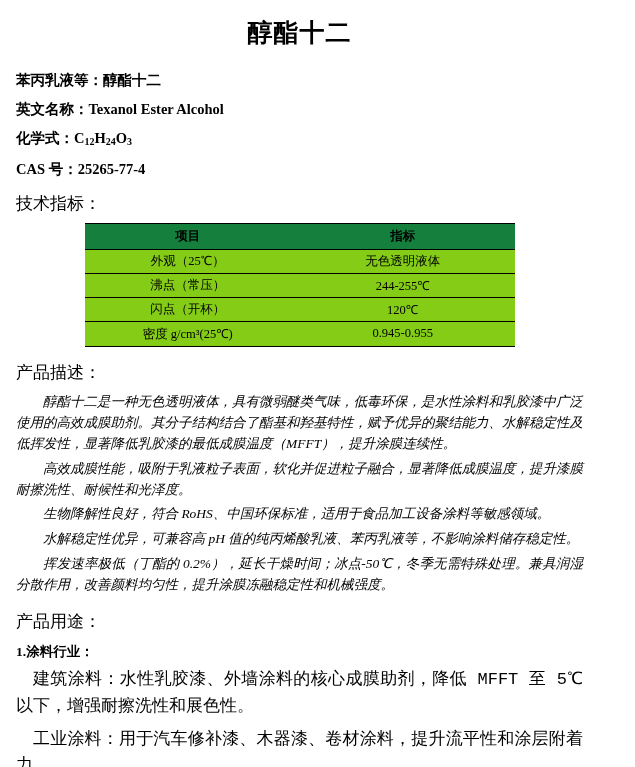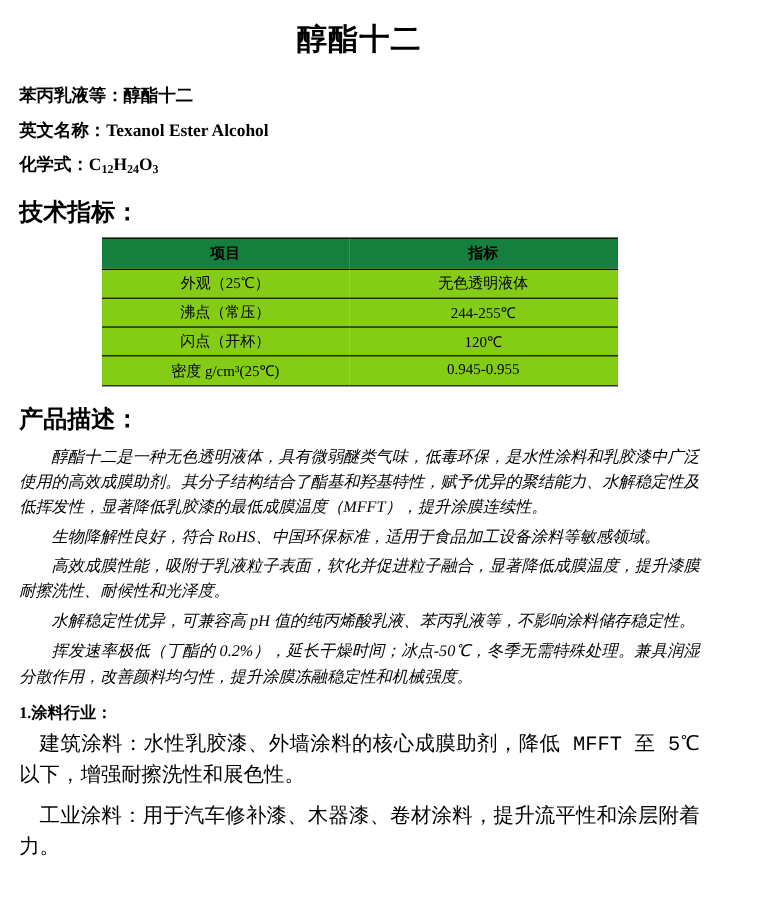--- a/index.html
+++ b/index.html
@@ -36,22 +36,22 @@
     font-weight: bold;
   }
   .meta-value {
     font-weight: bold;
   }
   .formula sub {
     font-size: 10px;
     vertical-align: -2px;
   }
   .section-head {
-    font-size: 20px;
-    font-weight: bold;
+    font-size: 17px;
+    font-weight: normal;
     margin: 14px 0 8px 0;
   }
   .spec-wrap {
     display: flex;
     justify-content: center;
     margin: 6px 0 14px 0;
   }
   table.spec {
     border-collapse: collapse;
     width: 430px;
@@ -115,20 +115,23 @@
   </div>
 
   <div class="meta-line">
     <span class="meta-label">英文名称：</span><span class="meta-value">Texanol Ester Alcohol</span>
   </div>
 
   <div class="meta-line">
     <span class="meta-label">化学式：</span><span class="meta-value formula">C<sub>12</sub>H<sub>24</sub>O<sub>3</sub></span>
   </div>
 
+  <div class="meta-line">
+    <span class="meta-label">CAS 号：</span><span class="meta-value">25265-77-4</span>
+  </div>
 
   <div class="section-head">技术指标：</div>
 
   <div class="spec-wrap">
     <table class="spec">
       <thead>
         <tr>
           <th class="col-item">项目</th>
           <th>指标</th>
         </tr>
@@ -150,23 +153,24 @@
           <td class="col-item">密度 g/cm³(25℃)</td>
           <td>0.945-0.955</td>
         </tr>
       </tbody>
     </table>
   </div>
 
   <div class="section-head">产品描述：</div>
   <p class="body-p indent">醇酯十二是一种无色透明液体，具有微弱醚类气味，低毒环保，是水性涂料和乳胶漆中广泛使用的高效成膜助剂。其分子结构结合了酯基和羟基特性，赋予优异的聚结能力、水解稳定性及低挥发性，显著降低乳胶漆的最低成膜温度（MFFT），提升涂膜连续性。</p>
 
+  <p class="body-p indent">高效成膜性能，吸附于乳液粒子表面，软化并促进粒子融合，显著降低成膜温度，提升漆膜耐擦洗性、耐候性和光泽度。</p>
   <p class="body-p indent">生物降解性良好，符合 RoHS、中国环保标准，适用于食品加工设备涂料等敏感领域。</p>
-  <p class="body-p indent">高效成膜性能，吸附于乳液粒子表面，软化并促进粒子融合，显著降低成膜温度，提升漆膜耐擦洗性、耐候性和光泽度。</p>
   <p class="body-p indent">水解稳定性优异，可兼容高 pH 值的纯丙烯酸乳液、苯丙乳液等，不影响涂料储存稳定性。</p>
   <p class="body-p indent">挥发速率极低（丁酯的 0.2%），延长干燥时间；冰点-50℃，冬季无需特殊处理。兼具润湿分散作用，改善颜料均匀性，提升涂膜冻融稳定性和机械强度。</p>
 
+  <div class="section-head">产品用途：</div>
 
   <div class="sub-head">1.涂料行业：</div>
   <p class="use-p">建筑涂料：水性乳胶漆、外墙涂料的核心成膜助剂，降低 MFFT 至 5℃以下，增强耐擦洗性和展色性。</p>
   <p class="use-p">工业涂料：用于汽车修补漆、木器漆、卷材涂料，提升流平性和涂层附着力。</p>
 
 </div>
 
 </body></html>

